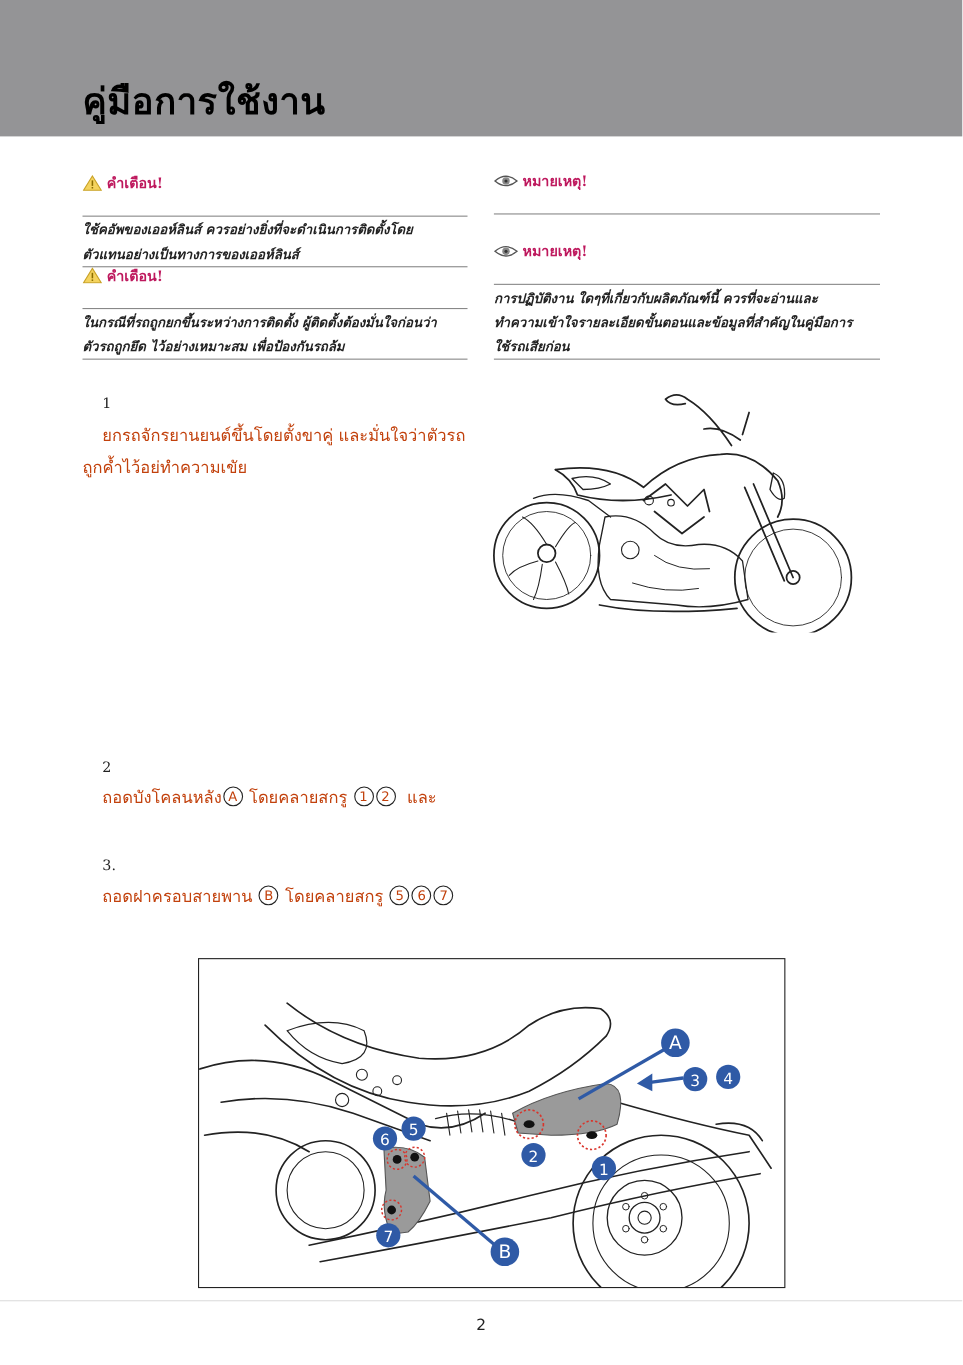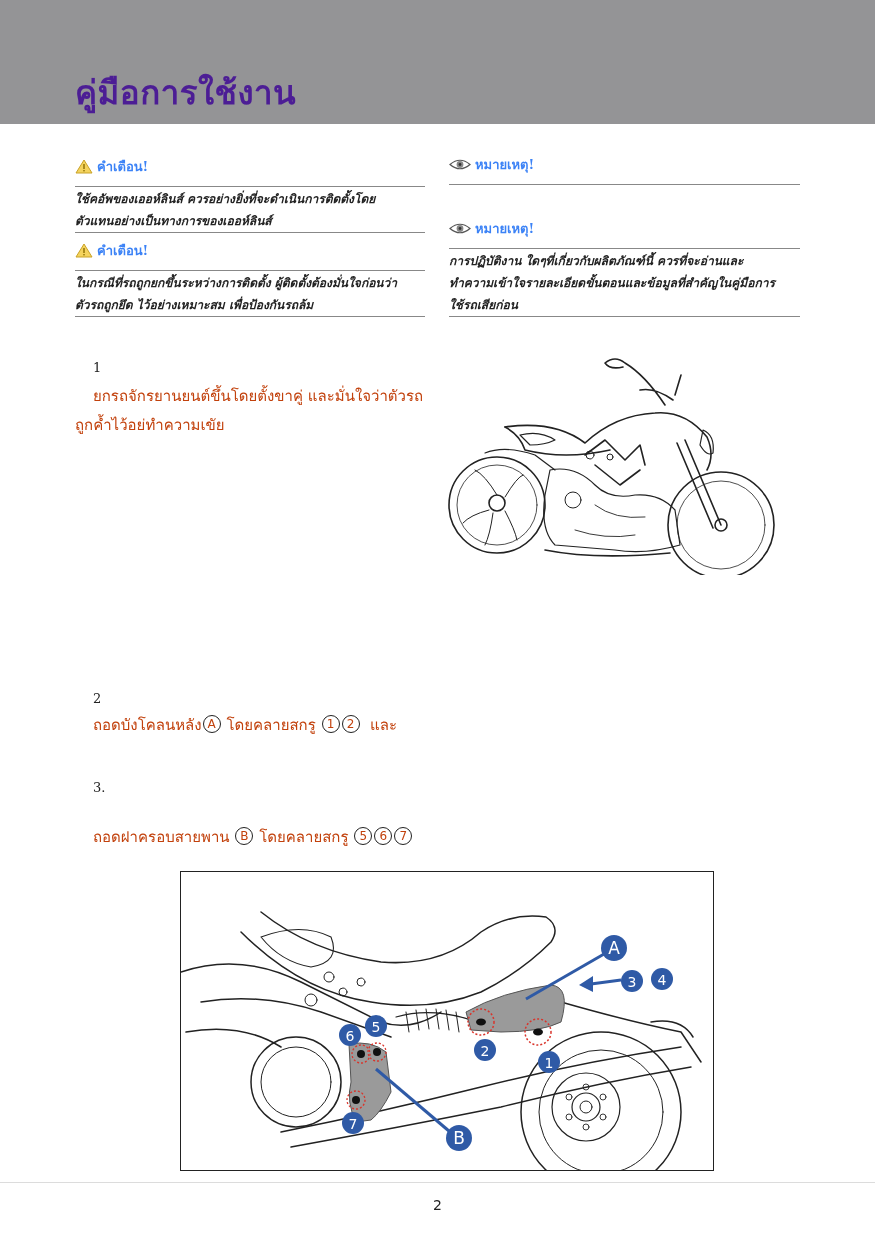--- a/index.html
+++ b/index.html
@@ -7,30 +7,30 @@
     width:875px; height:1241px; position:relative; background:#ffffff;
     font-family:"DejaVu Serif", serif; color:#1a1a1a; overflow:hidden;
   }
   .header-band {
     position:absolute; left:0; top:0; width:875px; height:124px;
     background:#949496;
   }
   .header-title {
     position:absolute; left:75px; top:66px;
     font-family:"DejaVu Sans", sans-serif; font-size:33px; font-weight:bold;
-    color:#4c1d95; letter-spacing:0.5px;
+    color:#000000; letter-spacing:0.5px;
   }
   .notice {
     position:absolute; width:350px;
   }
   .notice-head {
     display:flex; align-items:center; gap:4px;
     font-family:"DejaVu Serif", serif; font-size:13px; font-weight:bold;
-    padding-bottom:9px; border-bottom:1px solid #888;
-    color:#3b82f6;
+    padding-bottom:19px; border-bottom:1px solid #888;
+    color:#be185d;
   }
   .notice-body {
     font-family:"DejaVu Serif", serif; font-style:italic; font-size:12px;
     line-height:22px; color:#222; padding-top:1px;
     border-bottom:1px solid #888;
     font-weight:bold;
   }
   .warn-icon { width:18px; height:15px; display:inline-block; }
   .eye-icon { width:22px; height:13px; display:inline-block; }
   .step-num {
@@ -170,21 +170,21 @@
 <div class="step-text" style="left:75px; top:711px; width:360px;">
   <div style="padding-left:18px;">
     <span>ถอดบังโคลนหลัง</span><span class="circ">A</span>
     <span>โดยคลายสกรู</span>
     <span class="circ">1</span><span class="circ">2</span>
     &nbsp;<span>และ</span>
   </div>
 </div>
 
 <div class="step-num" style="left:93px; top:780px;">3.</div>
-<div class="step-text" style="left:75px; top:801px; width:360px;margin-top:22px;">
+<div class="step-text" style="left:75px; top:801px; width:360px;">
   <div style="padding-left:18px;">
     <span>ถอดฝาครอบสายพาน</span>
     <span class="circ">B</span>
     <span>โดยคลายสกรู</span>
     <span class="circ">5</span><span class="circ">6</span><span class="circ">7</span>
   </div>
 </div>
 
 <div class="illus-bottom">
   <svg width="532" height="298" viewBox="0 0 532 298">

